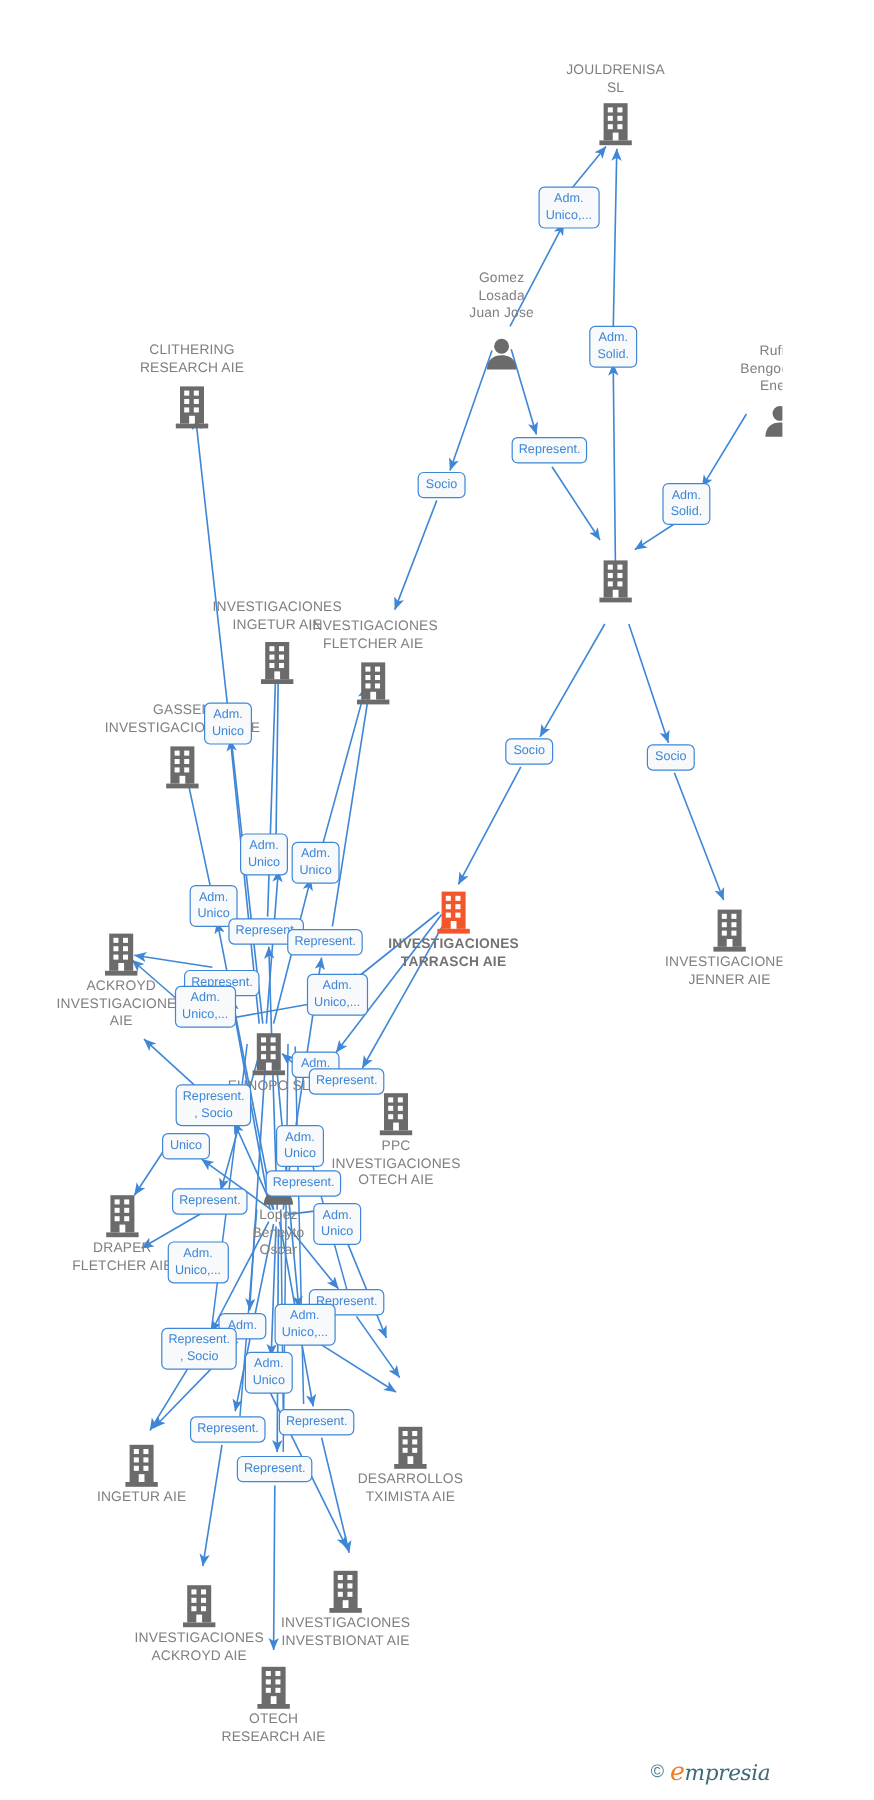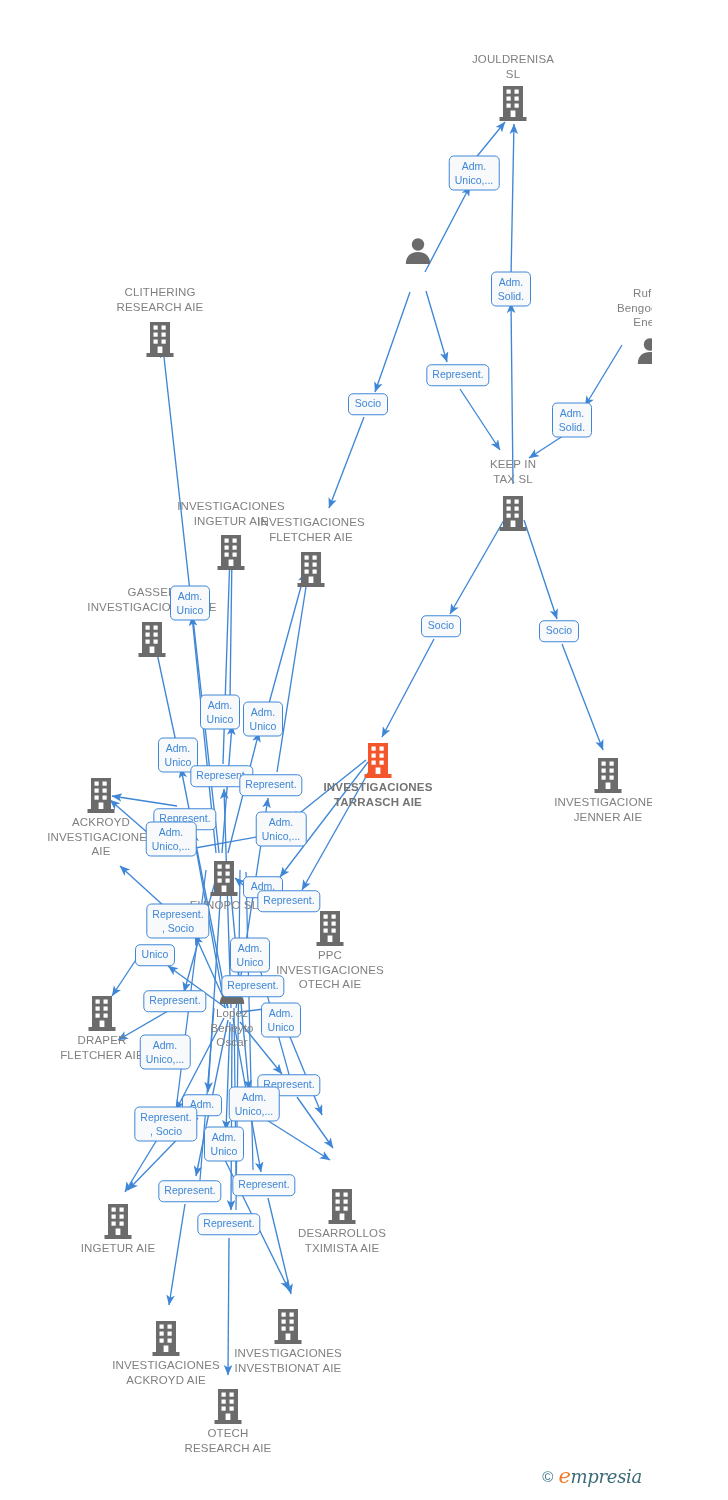--- a/index.html
+++ b/index.html
@@ -189,39 +189,40 @@
               <rect x="16.5" y="4.5" width="4.2" height="4.2"></rect>
               <rect x="8.5" y="11.5" width="4.2" height="4.2"></rect>
               <rect x="16.5" y="11.5" width="4.2" height="4.2"></rect>
               <rect x="8.5" y="18.5" width="4.2" height="4.2"></rect>
               <rect x="16.5" y="18.5" width="4.2" height="4.2"></rect>
               <rect x="12.6" y="25.5" width="4.8" height="6.5"></rect>
             </g>
           </svg></span>
       </div>
       <div class="node" style="left: 418px; top: 225px;">
+        <span class="nlabel">Gomez
+Losada
+Juan Jose</span>
         <span style="display:block;height:11px"></span>
         <span class="glyph"><svg width="30" height="30" viewBox="0 0 30 30">
             <circle cx="15" cy="8.5" r="6.2" fill="#6b6b6b"></circle>
             <path d="M2.8,28 C2.8,19.6 8.2,16 15,16 C21.8,16 27.2,19.6 27.2,28 Z" fill="#6b6b6b"></path>
           </svg></span>
       </div>
       <div class="node" style="left: 650px; top: 286px;">
         <span class="nlabel">Rufino
 Bengoechea
 Eneko</span>
         <span style="display:block;height:6px"></span>
         <span class="glyph"><svg width="30" height="30" viewBox="0 0 30 30">
             <circle cx="15" cy="8.5" r="6.2" fill="#6b6b6b"></circle>
             <path d="M2.8,28 C2.8,19.6 8.2,16 15,16 C21.8,16 27.2,19.6 27.2,28 Z" fill="#6b6b6b"></path>
           </svg></span>
       </div>
       <div class="node" style="left: 513px; top: 457px;">
-        <span class="nlabel">KEEP IN
-TAX  SL</span>
         <span style="display:block;height:9px"></span>
         <span class="glyph"><svg width="30" height="38" viewBox="0 0 30 38">
             <rect x="5" y="1" width="20" height="31" fill="#6b6b6b"></rect>
             <rect x="1.5" y="32" width="27" height="4" fill="#6b6b6b"></rect>
             <g fill="#ffffff">
               <rect x="8.5" y="4.5" width="4.2" height="4.2"></rect>
               <rect x="16.5" y="4.5" width="4.2" height="4.2"></rect>
               <rect x="8.5" y="11.5" width="4.2" height="4.2"></rect>
               <rect x="16.5" y="11.5" width="4.2" height="4.2"></rect>
               <rect x="8.5" y="18.5" width="4.2" height="4.2"></rect>

